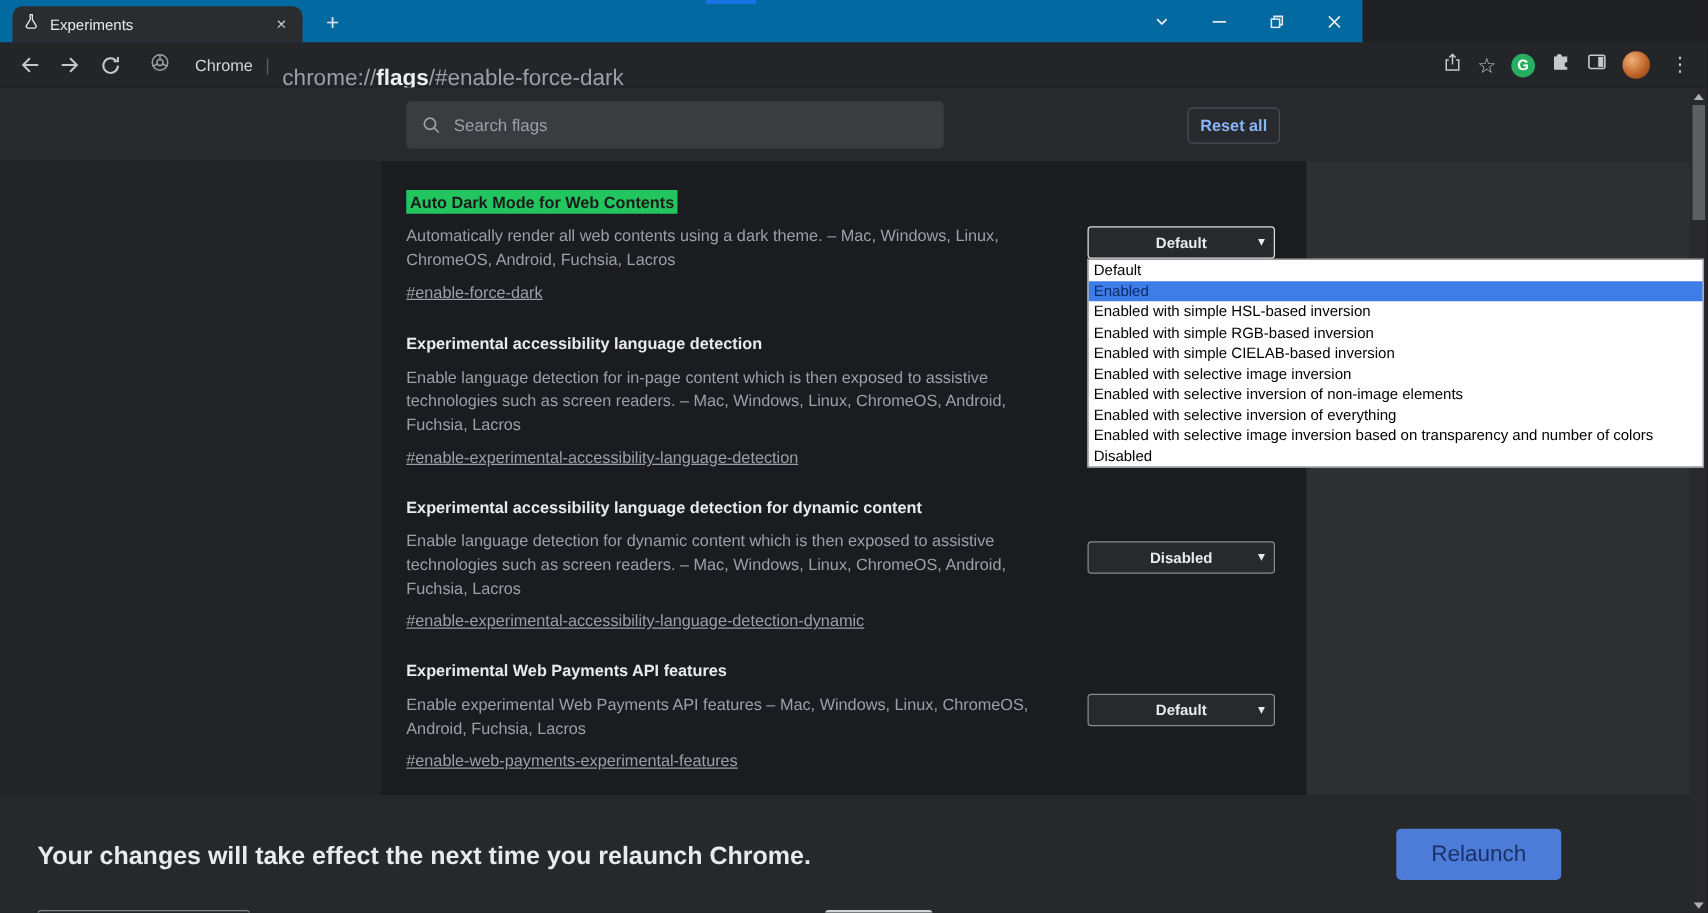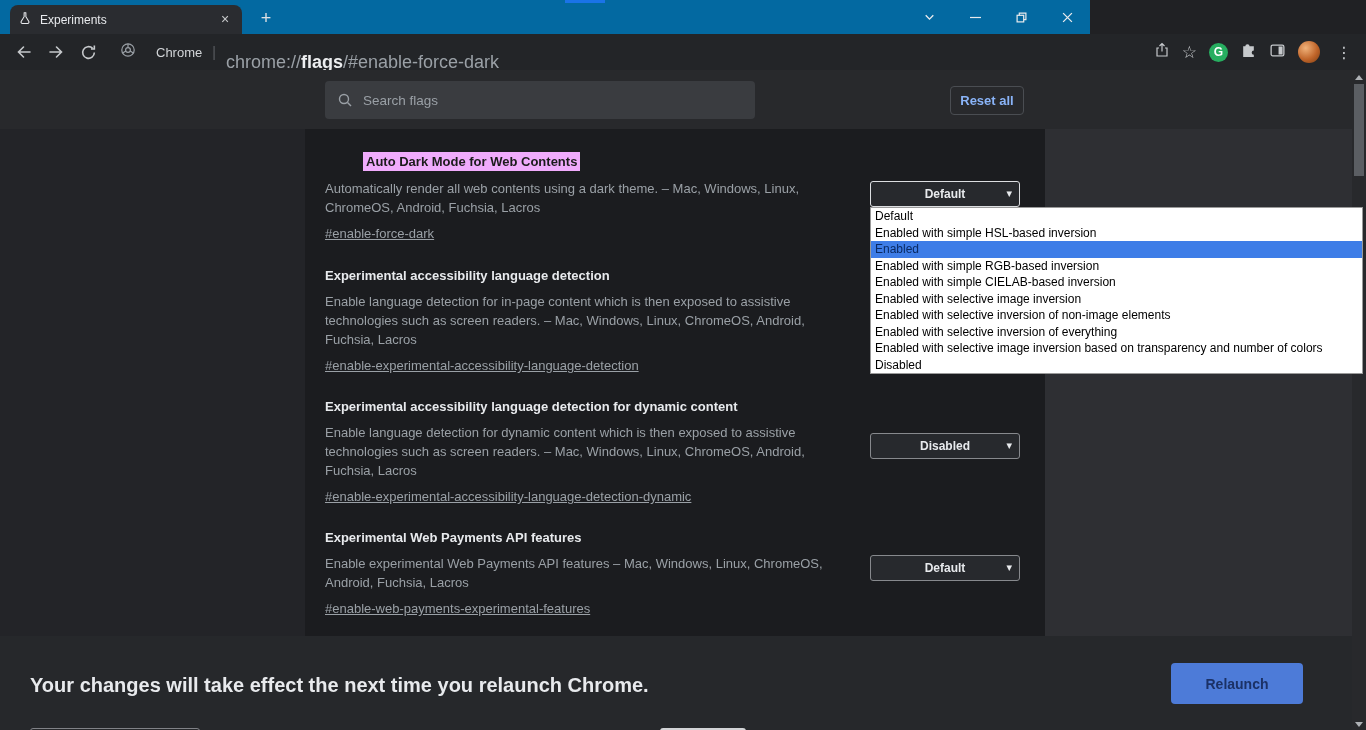--- a/index.html
+++ b/index.html
@@ -49,39 +49,39 @@
   .searchbox input { position:absolute; left:0; top:0; width:100%; height:100%; background:transparent;
                      border:none; outline:none; padding-left:38px; font-size:13.5px; color:#e8eaed;
                      font-family:"Liberation Sans","DejaVu Sans",sans-serif; }
   .searchbox input::placeholder { color:#9aa0a6; }
   .resetall { position:absolute; left:950px; top:16px; width:74px; height:29px; border:1px solid #4a4d52;
               border-radius:4px; color:#8ab4f8; font-size:13px; font-weight:600;
               display:flex; align-items:center; justify-content:center; background:transparent; }
 
   .flag { position:absolute; left:325px; width:530px; }
   .flag-title { font-size:13px; font-weight:bold; color:#e8eaed; display:inline-block; }
-  .flag-title.hl { background:#f0abfc; color:#1b1b1b; padding:2px 3px;margin-left:38px; }
+  .flag-title.hl { background:#22c55e; color:#1b1b1b; padding:2px 3px; }
   .flag-desc { margin-top:8px; width:527px; font-size:13px; line-height:19px; color:#9aa0a6; }
   .flag-link { display:inline-block; margin-top:9px; font-size:13px; color:#9aa0a6; text-decoration:underline; cursor:pointer; }
 
   .sel { position:absolute; left:870px; width:150px; height:26px; background:#27292d;
          border:1px solid #87898d; border-radius:3px; color:#e8eaed; font-size:12px; font-weight:600;
          display:flex; align-items:center; justify-content:center; }
   .sel.focused { border:1px solid #dcdee1; }
   .sel .caret { position:absolute; right:7px; top:5px; font-size:11px; color:#e8eaed; }
 
   .dropdown { position:absolute; left:870px; top:137px; width:493px; background:#ffffff;
               border:1px solid #9a9a9a; z-index:20; }
   .option { height:16.5px; line-height:16.5px; font-size:12px; color:#000; padding-left:4px;
             white-space:nowrap; overflow:hidden; }
   .option.selected { background:#3e7de7; color:#0a2a63; }
 
   .footer-msg { position:absolute; left:30px; top:604px; font-size:20px; font-weight:bold; color:#e8eaed; }
-  .relaunch { position:absolute; left:1171px; top:593px; width:132px; height:41px; background:#4d7bd8;
-              border-radius:4px; color:#1b3166; font-size:14px; font-weight:bold;
+  .relaunch { position:absolute; left:1117px; top:593px; width:132px; height:41px; background:#4d7bd8;
+              border-radius:4px; color:#1b3166; font-size:18px; font-weight:normal;
               display:flex; align-items:center; justify-content:center; }
 
   .partial-left { position:absolute; left:30px; top:658px; width:170px; height:12px;
                   border:1px solid #808287; border-radius:3px; }
   .partial-center { position:absolute; left:660px; top:658px; width:86px; height:8px;
                     background:#d2d4d6; border-radius:3px; }
 
   .scrollbar { position:absolute; right:0; top:0; width:14px; height:662px; background:#28292c; }
   .sb-up { position:absolute; top:5px; left:3px; width:0; height:0;
            border-left:4px solid transparent; border-right:4px solid transparent; border-bottom:5px solid #aeb1b5; }
@@ -232,22 +232,22 @@
     <div class="flag-desc">Enable experimental Web Payments API features – Mac, Windows, Linux, ChromeOS, Android, Fuchsia, Lacros</div>
     <a class="flag-link">#enable-web-payments-experimental-features</a>
   </div>
   <div class="sel" style="top:485px">
     <span>Default</span>
     <span class="caret">▾</span>
   </div>
 
   <div class="dropdown">
     <div class="option">Default</div>
+    <div class="option selected">Enabled</div>
     <div class="option">Enabled with simple HSL-based inversion</div>
-    <div class="option selected">Enabled</div>
     <div class="option">Enabled with simple RGB-based inversion</div>
     <div class="option">Enabled with simple CIELAB-based inversion</div>
     <div class="option">Enabled with selective image inversion</div>
     <div class="option">Enabled with selective inversion of non-image elements</div>
     <div class="option">Enabled with selective inversion of everything</div>
     <div class="option">Enabled with selective image inversion based on transparency and number of colors</div>
     <div class="option">Disabled</div>
   </div>
 
   <div class="footer-msg">Your changes will take effect the next time you relaunch Chrome.</div>

